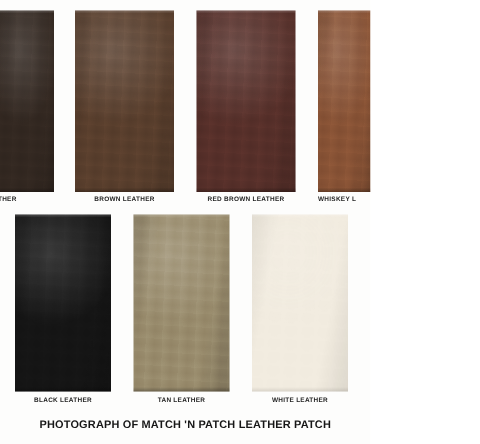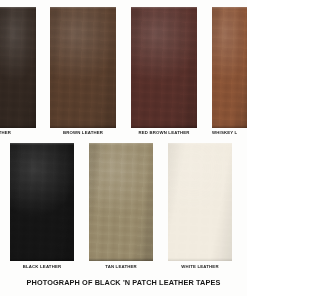--- a/index.html
+++ b/index.html
@@ -179,15 +179,15 @@
   <div class="swatch-cell" style="left:168px; top:143px; width:64px; height:118px;">
     <div class="swatch" style="background:#f2ece0;">
       <div class="sheen" style="opacity:0.5;"></div>
       <div class="grain" style="opacity:0.35;"></div>
       <div class="topedge"></div>
       <div class="botedge" style="opacity:0.35;"></div>
     </div>
   </div>
   <div class="swatch-label" style="left:168px; top:264px; width:64px;">WHITE LEATHER</div>
 
-  <div class="caption" style="top:278px;">PHOTOGRAPH OF BLACK 'N PATCH LEATHER TAPES</div>
+  <div class="caption" style="top:278px;">PHOTOGRAPH OF MATCH 'N PATCH LEATHER PATCH</div>
 
 </div>
 
 </body></html>

